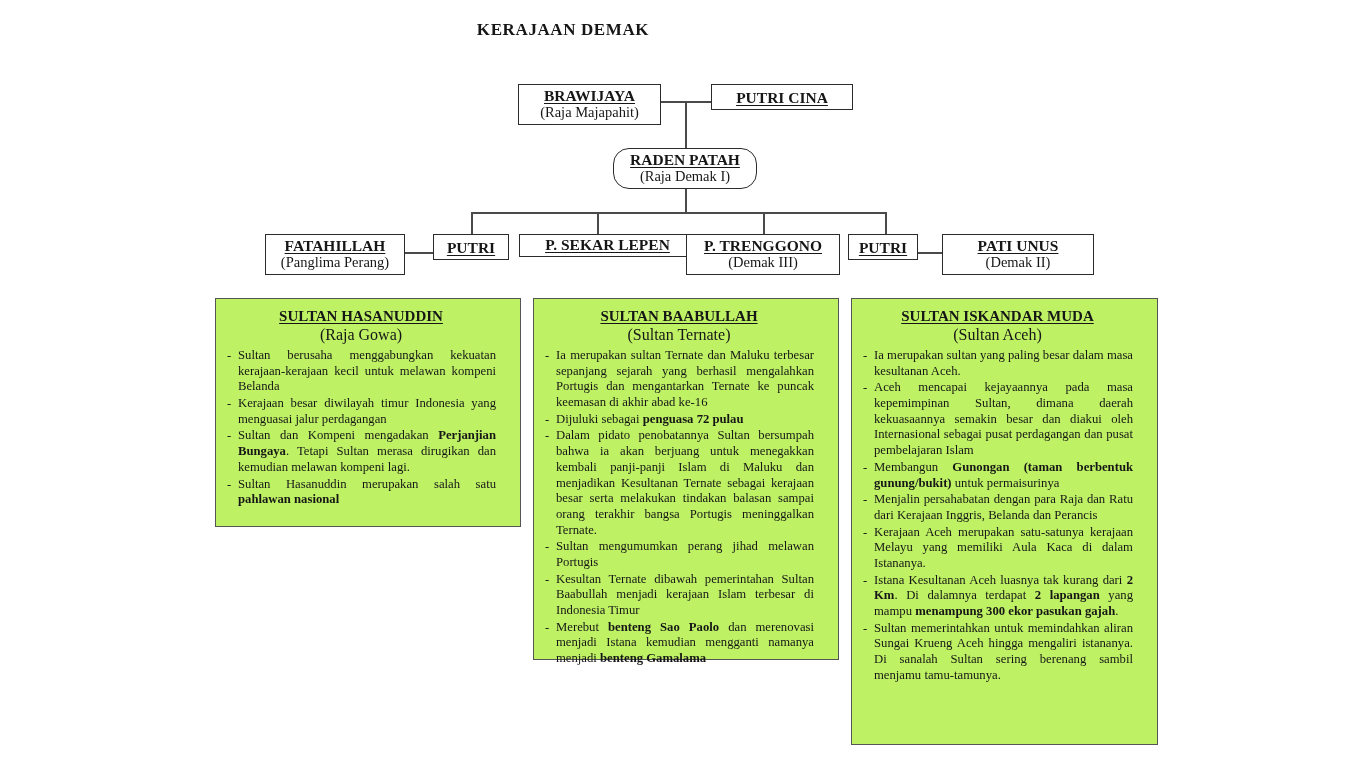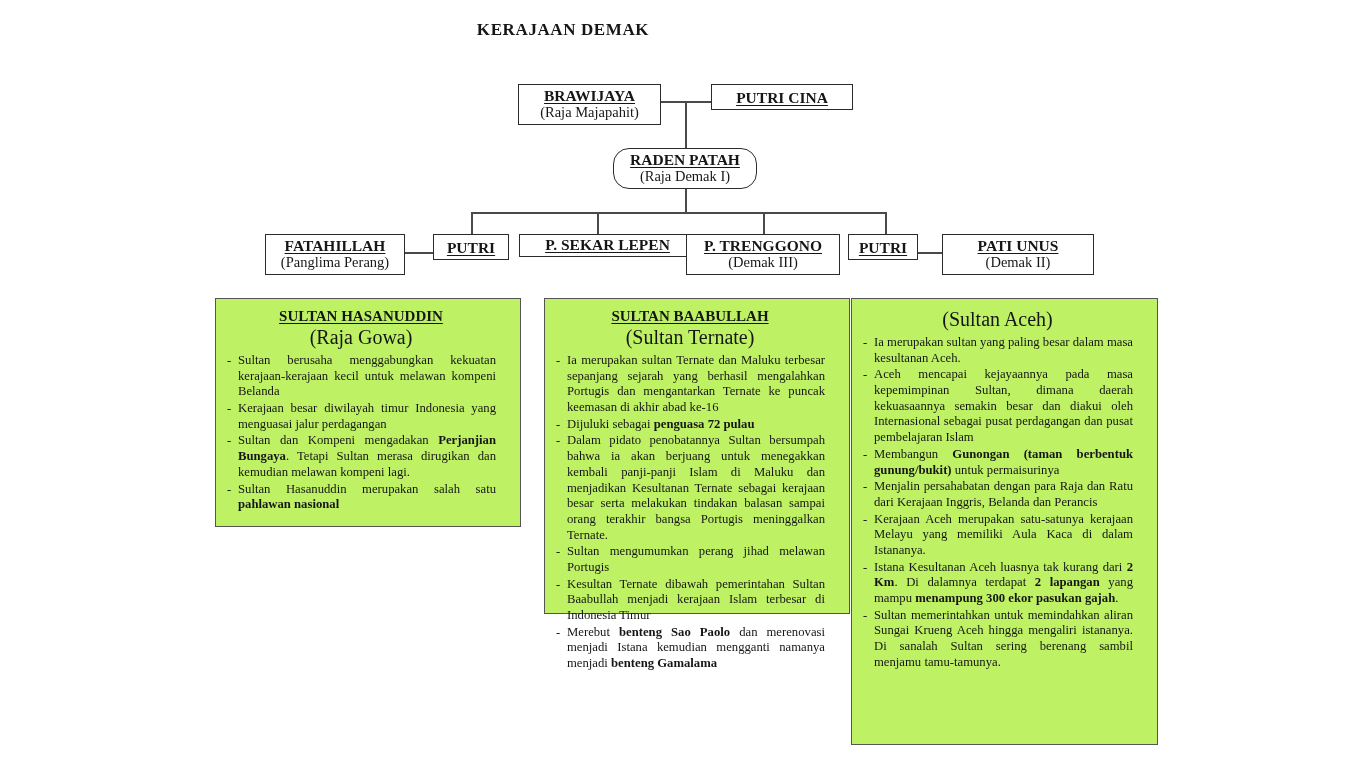--- a/index.html
+++ b/index.html
@@ -75,21 +75,21 @@
   .panel-head {
     text-align: center;
     font-weight: bold;
     font-size: 15px;
     text-decoration: underline;
     text-underline-offset: 1.5px;
     line-height: 1.2;
   }
   .panel-sub {
     text-align: center;
-    font-size: 20px;
+    font-size: 16px;
     line-height: 1.25;
     margin-bottom: 3px;
   }
   ul.bullets {
     list-style: none;
     margin: 0;
     padding: 0;
   }
   ul.bullets li {
     position: relative;
@@ -176,34 +176,35 @@
   <div class="panel-head">SULTAN HASANUDDIN</div>
   <div class="panel-sub">(Raja Gowa)</div>
   <ul class="bullets">
       <li><span>Sultan berusaha menggabungkan kekuatan kerajaan-kerajaan kecil untuk melawan kompeni Belanda</span></li>
       <li><span>Kerajaan besar diwilayah timur Indonesia yang menguasai jalur perdagangan</span></li>
       <li><span>Sultan dan Kompeni mengadakan </span><b>Perjanjian Bungaya</b><span>. Tetapi Sultan merasa dirugikan dan kemudian melawan kompeni lagi.</span></li>
       <li><span>Sultan Hasanuddin merupakan salah satu </span><b>pahlawan nasional</b></li>
     </ul>
 </div>
 
-<div class="panel" style="left:544px; top:298px; width:306px; height:316px;">
+<div class="panel" style="left:533px; top:298px; width:306px; height:362px;">
   <div class="panel-head">SULTAN BAABULLAH</div>
   <div class="panel-sub">(Sultan Ternate)</div>
   <ul class="bullets">
       <li><span>Ia merupakan sultan Ternate dan Maluku terbesar sepanjang sejarah yang berhasil mengalahkan Portugis dan mengantarkan Ternate ke puncak keemasan di akhir abad ke-16</span></li>
       <li><span>Dijuluki sebagai </span><b>penguasa 72 pulau</b></li>
       <li><span>Dalam pidato penobatannya Sultan bersumpah bahwa ia akan berjuang untuk menegakkan kembali panji-panji Islam di Maluku dan menjadikan Kesultanan Ternate sebagai kerajaan besar serta melakukan tindakan balasan sampai orang terakhir bangsa Portugis meninggalkan Ternate.</span></li>
       <li><span>Sultan mengumumkan perang jihad melawan Portugis</span></li>
       <li><span>Kesultan Ternate dibawah pemerintahan Sultan Baabullah menjadi kerajaan Islam terbesar di Indonesia Timur</span></li>
       <li><span>Merebut </span><b>benteng Sao Paolo</b><span> dan merenovasi menjadi Istana kemudian mengganti namanya menjadi </span><b>benteng Gamalama</b></li>
     </ul>
 </div>
 
 <div class="panel" style="left:851px; top:298px; width:307px; height:447px;">
+  <div class="panel-head">SULTAN ISKANDAR MUDA</div>
   <div class="panel-sub">(Sultan Aceh)</div>
   <ul class="bullets">
       <li><span>Ia merupakan sultan yang paling besar dalam masa kesultanan Aceh.</span></li>
       <li><span>Aceh mencapai kejayaannya pada masa kepemimpinan Sultan, dimana daerah kekuasaannya semakin besar dan diakui oleh Internasional sebagai pusat perdagangan dan pusat pembelajaran Islam</span></li>
       <li><span>Membangun </span><b>Gunongan (taman berbentuk gunung/bukit)</b><span> untuk permaisurinya</span></li>
       <li><span>Menjalin persahabatan dengan para Raja dan Ratu dari Kerajaan Inggris, Belanda dan Perancis</span></li>
       <li><span>Kerajaan Aceh merupakan satu-satunya kerajaan Melayu yang memiliki Aula Kaca di dalam Istananya.</span></li>
       <li><span>Istana Kesultanan Aceh luasnya tak kurang dari </span><b>2 Km</b><span>. Di dalamnya terdapat </span><b>2 lapangan</b><span> yang mampu </span><b>menampung 300 ekor pasukan gajah</b><span>.</span></li>
       <li><span>Sultan memerintahkan untuk memindahkan aliran Sungai Krueng Aceh hingga mengaliri istananya. Di sanalah Sultan sering berenang sambil menjamu tamu-tamunya.</span></li>
     </ul>

